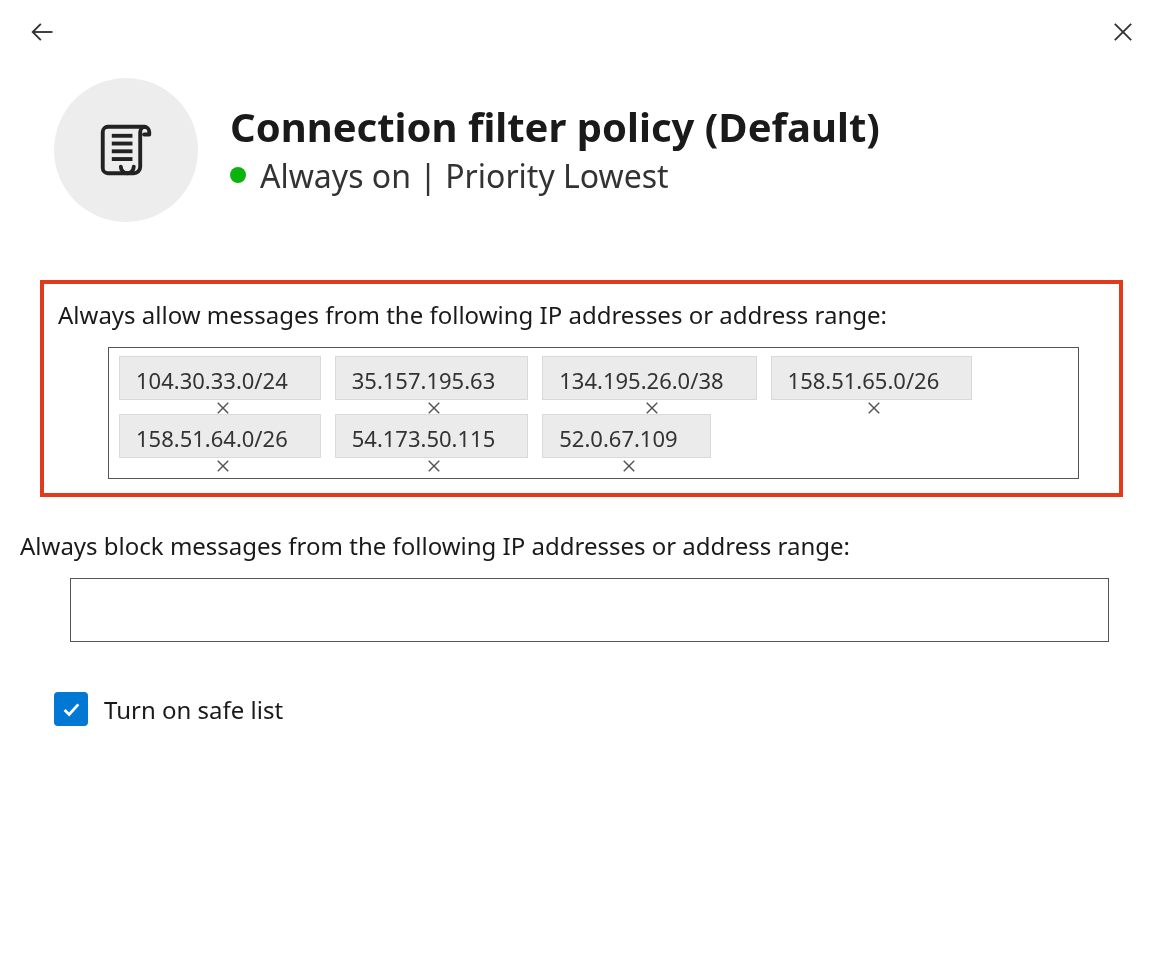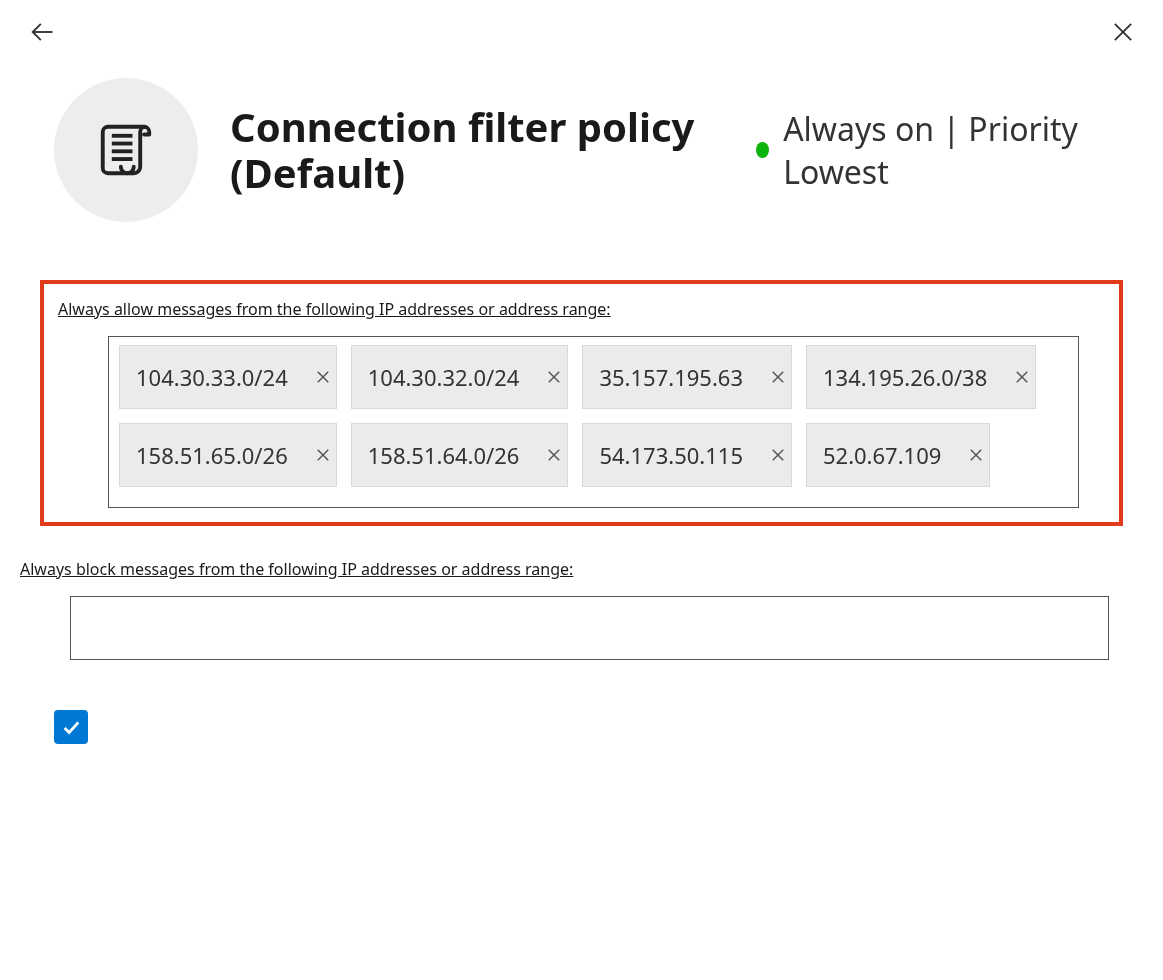--- a/index.html
+++ b/index.html
@@ -15,29 +15,29 @@
   *{box-sizing:border-box;font-family:"Segoe UI",system-ui,Arial,sans-serif;}
   body{margin:0;background:#fff;color:var(--text);width:1163px;height:980px;position:relative;}
   .topbar{position:relative;height:60px;}
   .btn-icon{background:none;border:none;padding:6px;cursor:pointer;color:#333;position:absolute;}
   .back-btn{left:22px;top:12px;}
   .close-btn{right:20px;top:12px;}
   .back-btn svg,.close-btn svg{width:28px;height:28px;}
   .header{display:flex;align-items:center;gap:32px;padding:18px 54px 24px 54px;}
   .policy-avatar{width:144px;height:144px;border-radius:50%;background:#ededed;display:flex;align-items:center;justify-content:center;flex-shrink:0;}
   .policy-avatar svg{width:62px;height:62px;display:block;}
-  .hdr-text{display:flex;flex-direction:row;gap:4px;}
+  .hdr-text{display:flex;flex-direction:column;gap:4px;}
   .title{font-size:40px;font-weight:700;line-height:1.15;margin:0;}
   .status-line{display:flex;align-items:center;gap:14px;font-size:32px;color:#333;}
   .status-dot{width:16px;height:16px;border-radius:50%;background:var(--green);display:inline-block;}
   .section{padding:0 54px;}
-  .field-label{font-size:16px;margin:0 0 16px 0;color:var(--text);font-weight:400;text-decoration:underline;}
+  .field-label{font-size:24px;margin:0 0 16px 0;color:var(--text);font-weight:400;}
   .highlight-box{border:4px solid var(--highlight);padding:14px 40px 14px 14px;margin:34px 40px 32px 40px;}
   .chip-input{border:1px solid var(--border);min-height:60px;padding:8px 10px 20px 10px;display:flex;flex-wrap:wrap;gap:14px;align-items:flex-start;margin-left:50px;}
-  .chip{display:inline-flex;align-items:center;background:var(--chip-bg);border:1px solid var(--chip-border);padding:8px 0 8px 16px;font-size:22px;color:#333;height:64px;}
+  .chip{display:inline-flex;align-items:center;background:var(--chip-bg);border:1px solid var(--chip-border);padding:8px 10px 8px 16px;font-size:22px;color:#333;height:44px;flex-direction:column;}
   .chip-label{margin-right:22px;}
   .chip-x{background:none;border:none;cursor:pointer;padding:4px;color:#555;}
   .chip-x svg{width:18px;height:18px;display:block;}
   .block-section{margin-top:20px;padding-left:20px;}
   .block-input{border:1px solid var(--border);height:64px;margin-left:50px;}
   .safe-row{display:flex;align-items:center;gap:16px;margin-top:50px;}
   .checkbox{width:34px;height:34px;border-radius:4px;background:var(--accent);display:flex;align-items:center;justify-content:center;cursor:pointer;}
   .checkbox svg{width:22px;height:22px;}
   .safe-label{font-size:24px;}
 </style>
@@ -80,29 +80,20 @@
       <span>Always on | Priority Lowest</span>
     </div>
   </div>
 </div>
 
 <div class="highlight-box">
   <p class="field-label">Always allow messages from the following IP addresses or address range:</p>
   <div class="chip-input" id="allow-chip-input">
       <div class="chip">
         <span class="chip-label">104.30.33.0/24</span>
-        <button class="chip-x">
-          <svg viewBox="0 0 24 24" fill="none" stroke="currentColor" stroke-width="2">
-            <line x1="5" y1="5" x2="19" y2="19"></line>
-            <line x1="19" y1="5" x2="5" y2="19"></line>
-          </svg>
-        </button>
-      </div>
-      <div class="chip">
-        <span class="chip-label">104.30.32.0/24</span>
         <button class="chip-x">
           <svg viewBox="0 0 24 24" fill="none" stroke="currentColor" stroke-width="2">
             <line x1="5" y1="5" x2="19" y2="19"></line>
             <line x1="19" y1="5" x2="5" y2="19"></line>
           </svg>
         </button>
       </div>
       <div class="chip">
         <span class="chip-label">35.157.195.63</span>
         <button class="chip-x">
@@ -164,13 +155,14 @@
   <p class="field-label">Always block messages from the following IP addresses or address range:</p>
   <div class="block-input"></div>
 </div>
 
 <div class="section safe-row">
   <div class="checkbox">
     <svg viewBox="0 0 24 24" fill="none" stroke="#fff" stroke-width="3">
       <polyline points="5 13 10 18 20 7"></polyline>
     </svg>
   </div>
+  <span class="safe-label">Turn on safe list</span>
 </div>
 
 </body></html>

